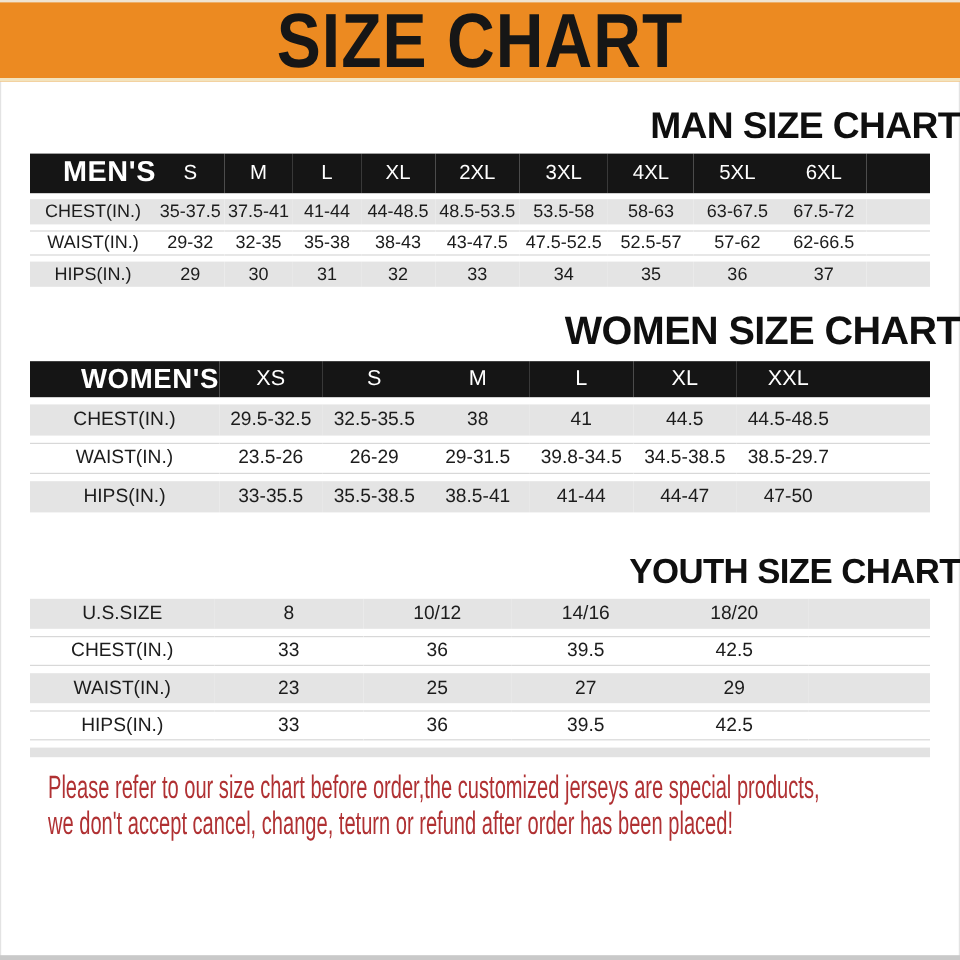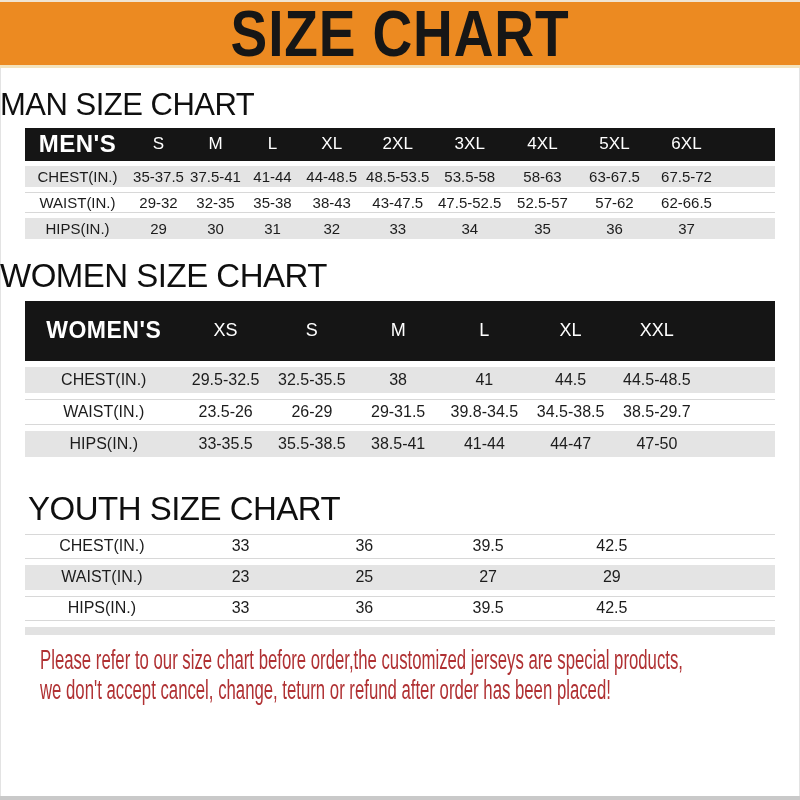--- a/index.html
+++ b/index.html
@@ -33,51 +33,51 @@
     font-size: 64px;
     font-weight: 700;
     color: #161616;
     letter-spacing: 1px;
     transform: scaleX(0.86);
     white-space: nowrap;
     line-height: 1;
   }
   
   .section-heading {
-    text-align: left;
-    font-weight: 400;
+    text-align: right;
+    font-weight: 700;
     color: #0f0f0f;
     line-height: 1.12;
     letter-spacing: -0.5px;
   }
   .h-men   { font-size: 31px; margin-top: 20px; }
   .h-women { font-size: 33px; margin-top: 14px; }
-  .h-youth { font-size: 33px; margin-top: 28px; margin-left: 28px; }
+  .h-youth { font-size: 29px; margin-top: 28px; margin-left: 28px; }
   
   table.size-table {
     width: 750px;
     margin: 0 auto;
     border-collapse: separate;
     table-layout: fixed;
   }
   .men   { border-spacing: 0 5px; margin-top: 8px; }
   .women { border-spacing: 0 6px; margin-top: 8px; }
   .youth { border-spacing: 0 6px; margin-top: 8px; }
   th, td { text-align: center; padding: 0; }
   .head-row th {
     background: var(--header-bg);
     color: #fff;
     font-weight: 400;
     overflow: hidden;
   }
   .men .head-row th { height: 33px; font-size: 17px; }
-  .women .head-row th { height: 60px; font-size: 18px; }
+  .women .head-row th { height: 30px; font-size: 18px; }
   .youth .head-row th { height: 42px; font-size: 18px; }
   th.tbl-label {
-    text-align: center;
+    text-align: right;
     font-weight: 700;
     white-space: nowrap;
   }
   .men   th.tbl-label { font-size: 24px; letter-spacing: 0.5px; }
   .women th.tbl-label { font-size: 23px; letter-spacing: 0.5px; }
   .youth th.tbl-label { font-size: 24px; letter-spacing: 3px; }
   td { color: #1c1c1c; white-space: nowrap; }
   .men td { height: 21px; font-size: 15px; }
   .women td { height: 26px; font-size: 16px; }
   .youth td { height: 25px; font-size: 16px; }
@@ -245,20 +245,28 @@
 <table class="size-table youth">
   <colgroup>
     <col style="width:20.5%">
       <col style="width:16.5%">
       <col style="width:16.5%">
     <col style="width:16.5%">
       <col style="width:16.5%">
       <col style="width:13.5%">
   </colgroup>
   <tbody>
+  <tr class="r-gray">
+    <td>U.S.SIZE</td>
+    <td>8</td>
+    <td>10/12</td>
+    <td>14/16</td>
+    <td>18/20</td>
+    <td></td>
+  </tr>
   <tr class="r-white">
     <td>CHEST(IN.)</td>
     <td>33</td>
     <td>36</td>
     <td>39.5</td>
     <td>42.5</td>
     <td></td>
   </tr>
   <tr class="r-gray">
     <td>WAIST(IN.)</td>

